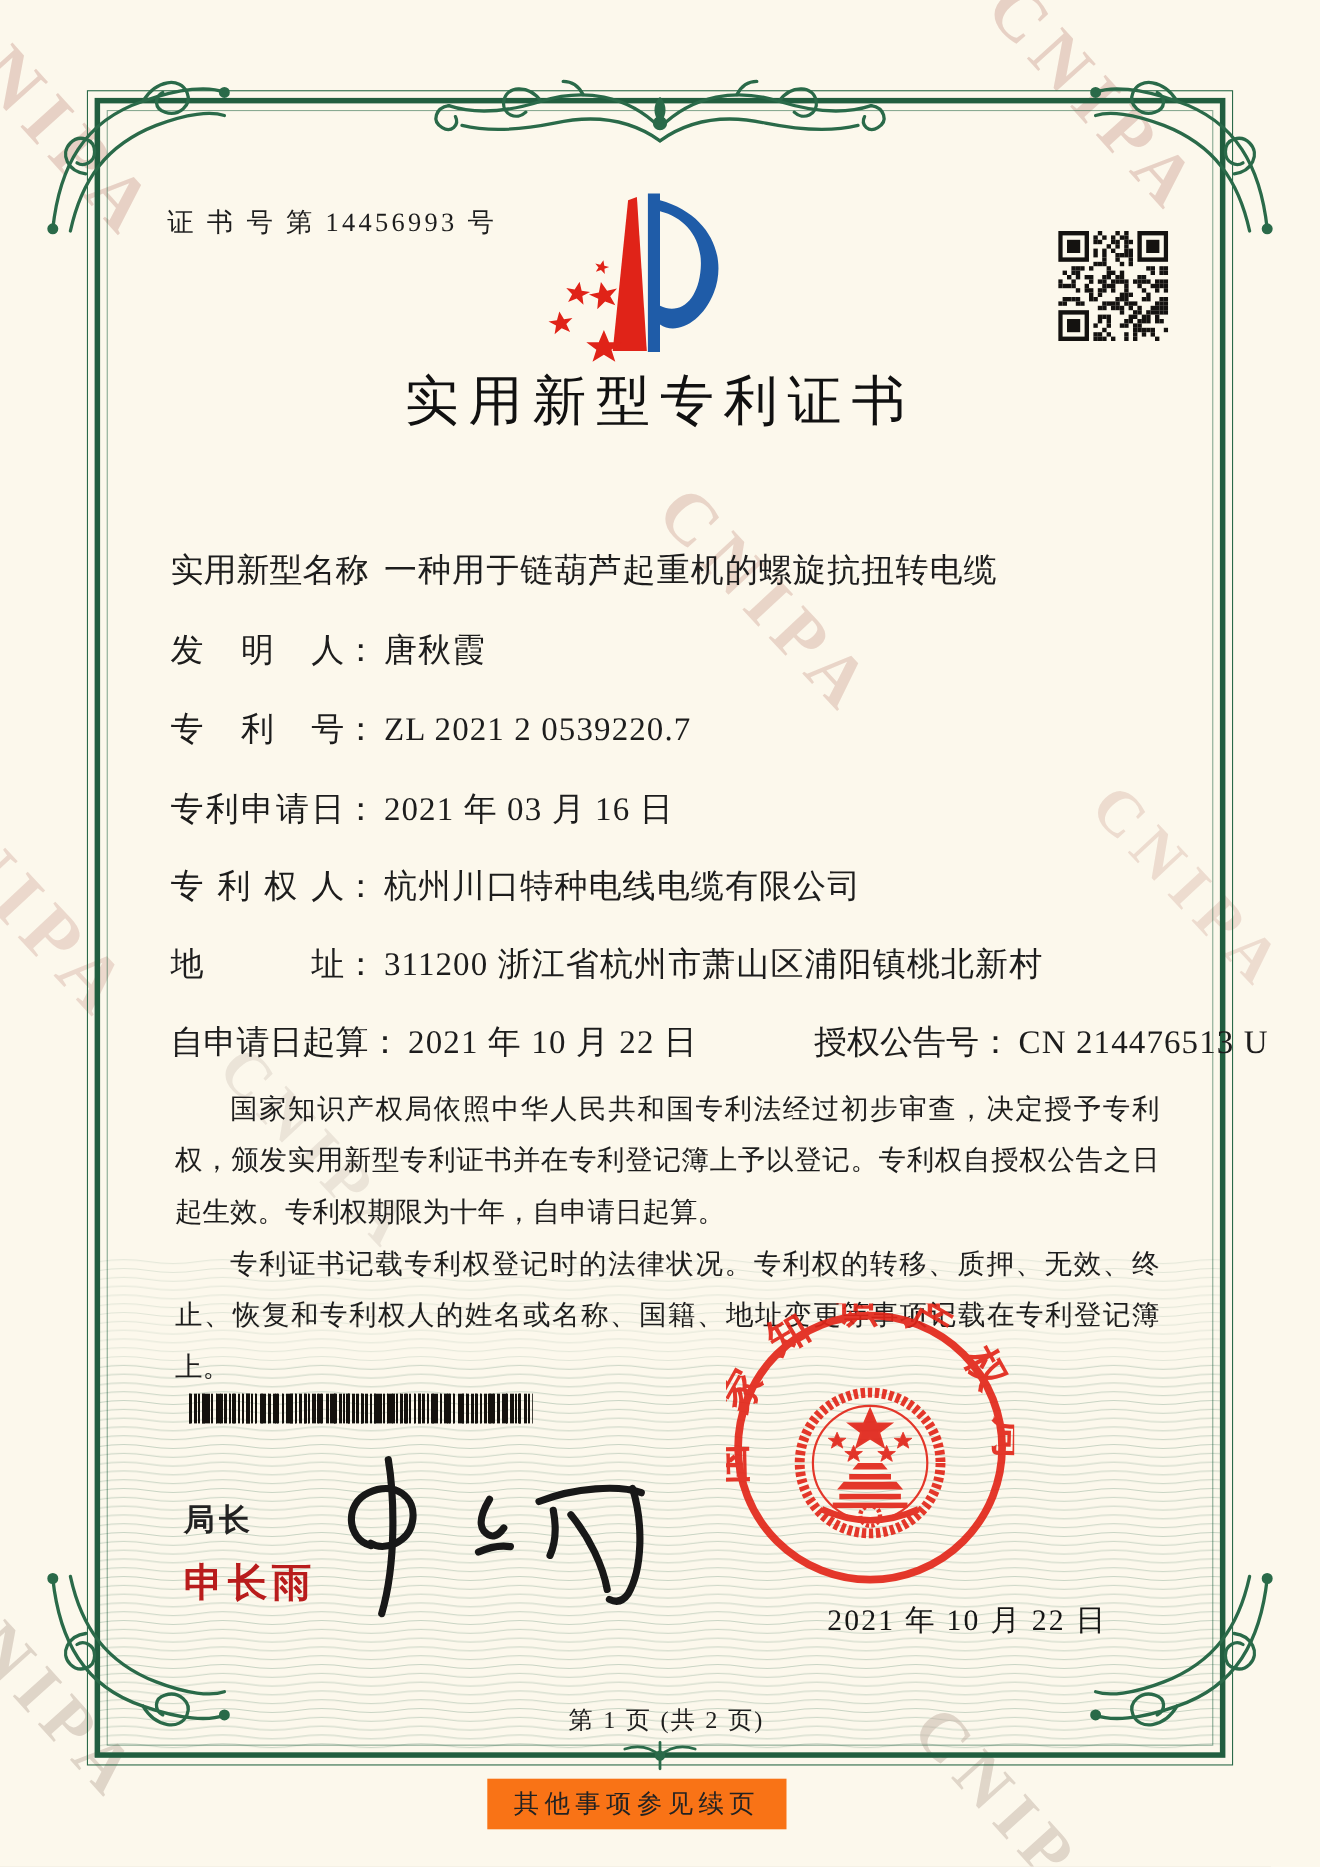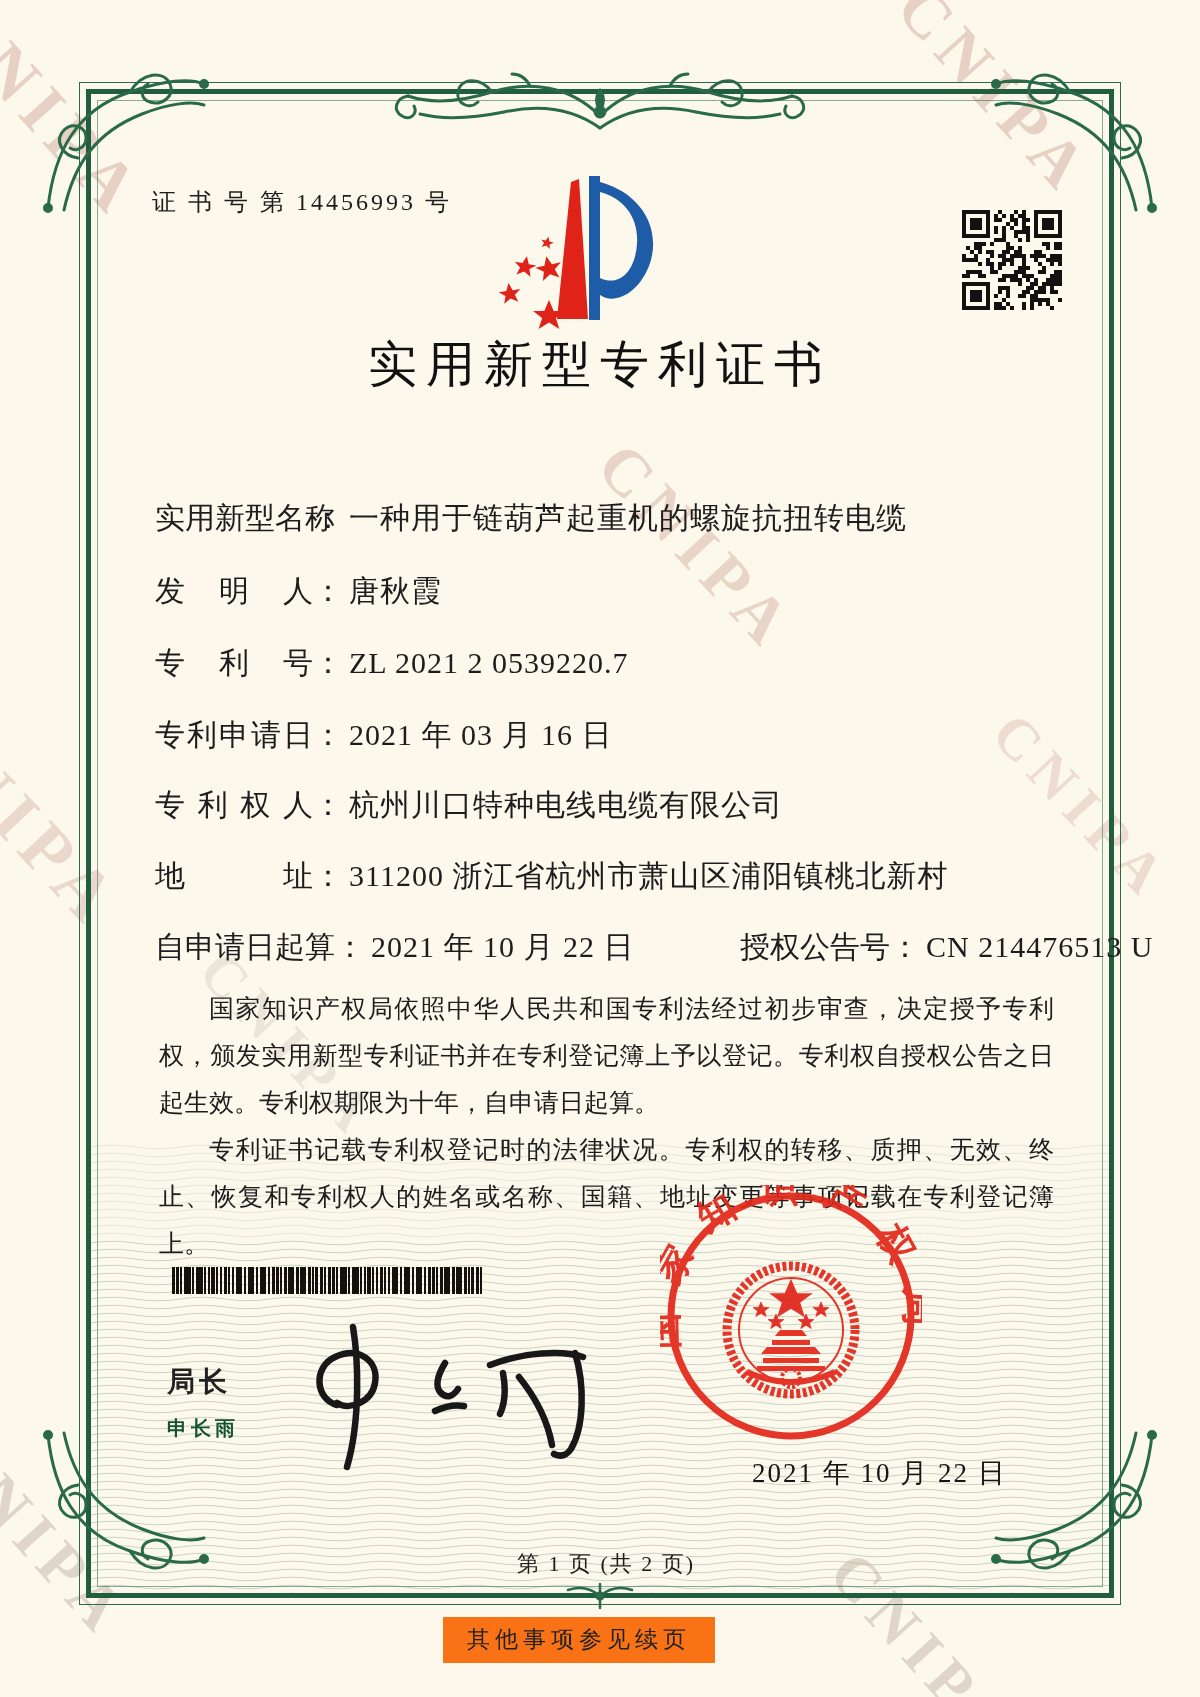--- a/index.html
+++ b/index.html
@@ -41,21 +41,21 @@
   
   .barcode{
     position:absolute;left:172px;top:1267px;width:312px;height:27px;
     background:
       repeating-linear-gradient(90deg,#14110d 0 2px,transparent 2px 4px),
       repeating-linear-gradient(90deg,#14110d 0 1px,transparent 1px 6px),
       repeating-linear-gradient(90deg,#14110d 0 3px,transparent 3px 13px);
   }
   
   .signer-title{position:absolute;left:167px;top:1363px;font-family:"Liberation Sans",sans-serif;font-weight:bold;font-size:28px;letter-spacing:4px;color:#222;}
-  .signer-name {position:absolute;left:167px;top:1415px;font-family:"Liberation Sans",sans-serif;font-weight:bold;font-size:20px;letter-spacing:4px;color:#14532d;}
+  .signer-name {position:absolute;left:167px;top:1415px;font-family:"Liberation Sans",sans-serif;font-weight:bold;font-size:36px;letter-spacing:4px;color:#b91c1c;}
   .signature{position:absolute;left:285px;top:1315px;}
   
   .seal{position:absolute;left:660px;top:1185px;}
   .seal-date{position:absolute;left:752px;top:1455px;font-size:27px;letter-spacing:2px;color:#161616;z-index:6;white-space:nowrap;}
   
   .page-footer{position:absolute;left:0;right:0;top:1549px;text-align:center;font-size:22px;letter-spacing:2px;padding-left:12px;}
   .cont-note{
     position:absolute;left:443px;top:1617px;width:272px;height:46px;background:#f97316;
     text-align:center;line-height:46px;font-size:23px;letter-spacing:5px;color:#222;
   }

